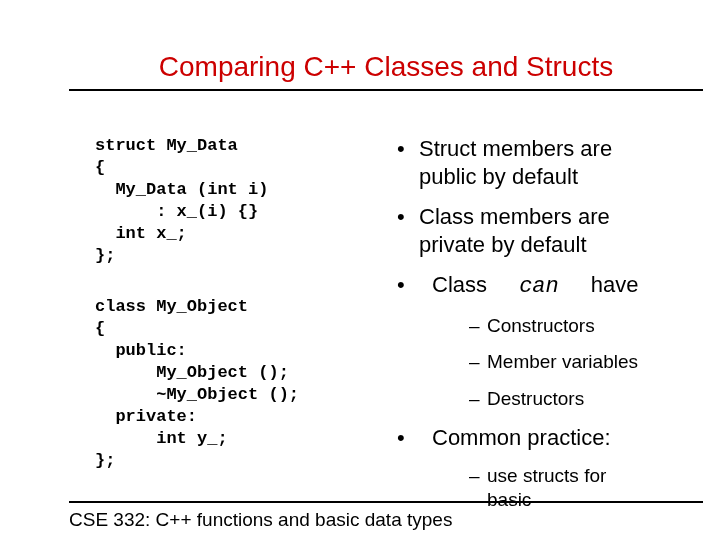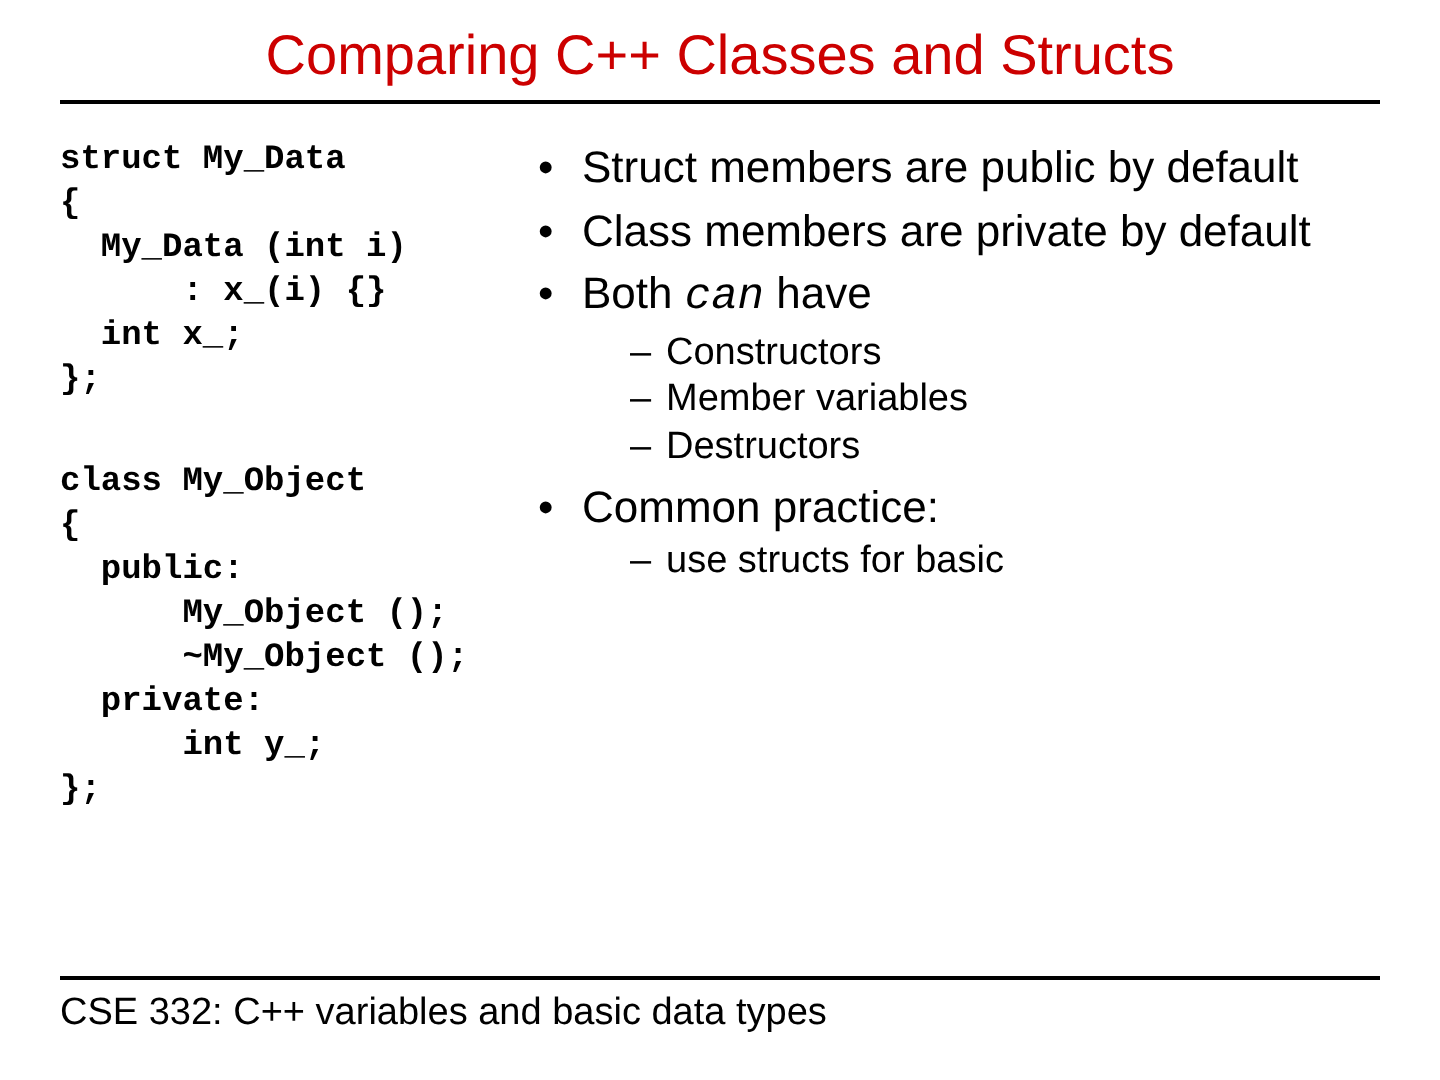--- a/index.html
+++ b/index.html
@@ -1,35 +1,35 @@
 <!DOCTYPE html>
 <html><head>
   <meta charset="utf-8">
   <style>
-    * { margin: 0; padding: 0; box-sizing: border-box; }
+    * { margin: 13px; padding: 0; box-sizing: border-box; }
     body {
       width: 720px;
       height: 540px;
       background: #fff;
       font-family: Arial, Helvetica, sans-serif;
       padding: 12px 30px 0 30px;
       position: relative;
     }
     .title {
       color: #cc0000;
       font-size: 28px;
       text-align: center;
       font-weight: normal;
       padding-bottom: 6px;
       border-bottom: 2px solid #000;
       margin-bottom: 18px;
     }
     .content {
       display: flex;
-      gap: 2px;
+      gap: 26px;
     }
     .left {
       width: 235px;
       flex-shrink: 0;
     }
     .right {
       flex: 1;
     }
     .code {
       font-family: "Courier New", Courier, monospace;
@@ -107,30 +107,30 @@
       ~My_Object ();
   private:
       int y_;
 };</div>
   </div>
   <div class="right">
     <ul class="outer">
       <li>Struct members are public by default</li>
       <li>Class members are private by default</li>
       <li>
-        <span>Both </span><span class="emph">can</span><span> have</span>
+        <span>Class </span><span class="emph">can</span><span> have</span>
         <ul class="inner">
           <li>Constructors</li>
           <li>Member variables</li>
           <li>Destructors</li>
         </ul>
       </li>
       <li>
         <span>Common practice:</span>
         <ul class="inner">
           <li>use structs for basic</li>
         </ul>
       </li>
     </ul>
   </div>
 </div>
 
-<div class="footer">CSE 332: C++ variables and basic data types</div>
+<div class="footer">CSE 332: C++ functions and basic data types</div>
 
 </body></html>

